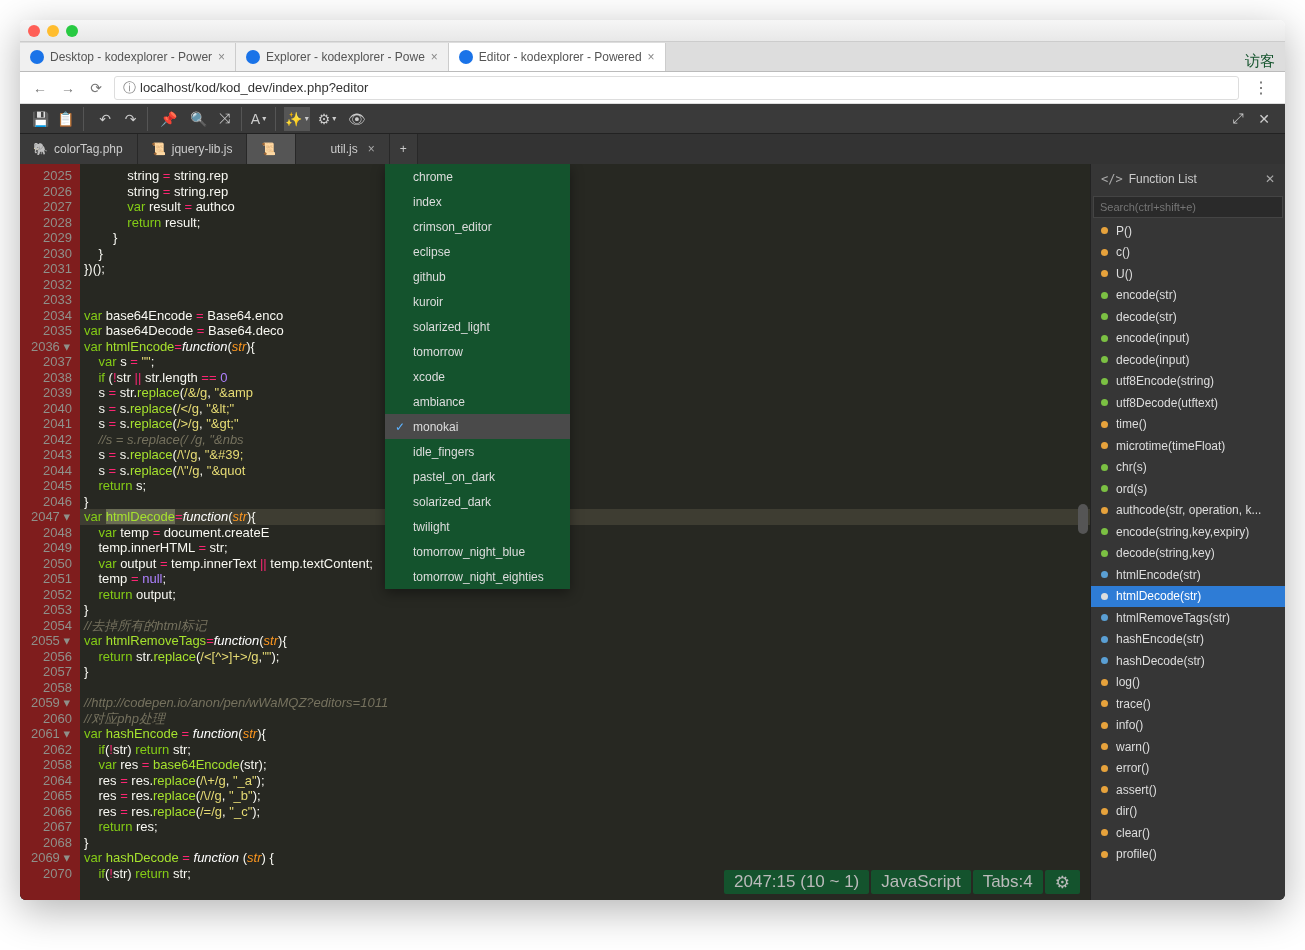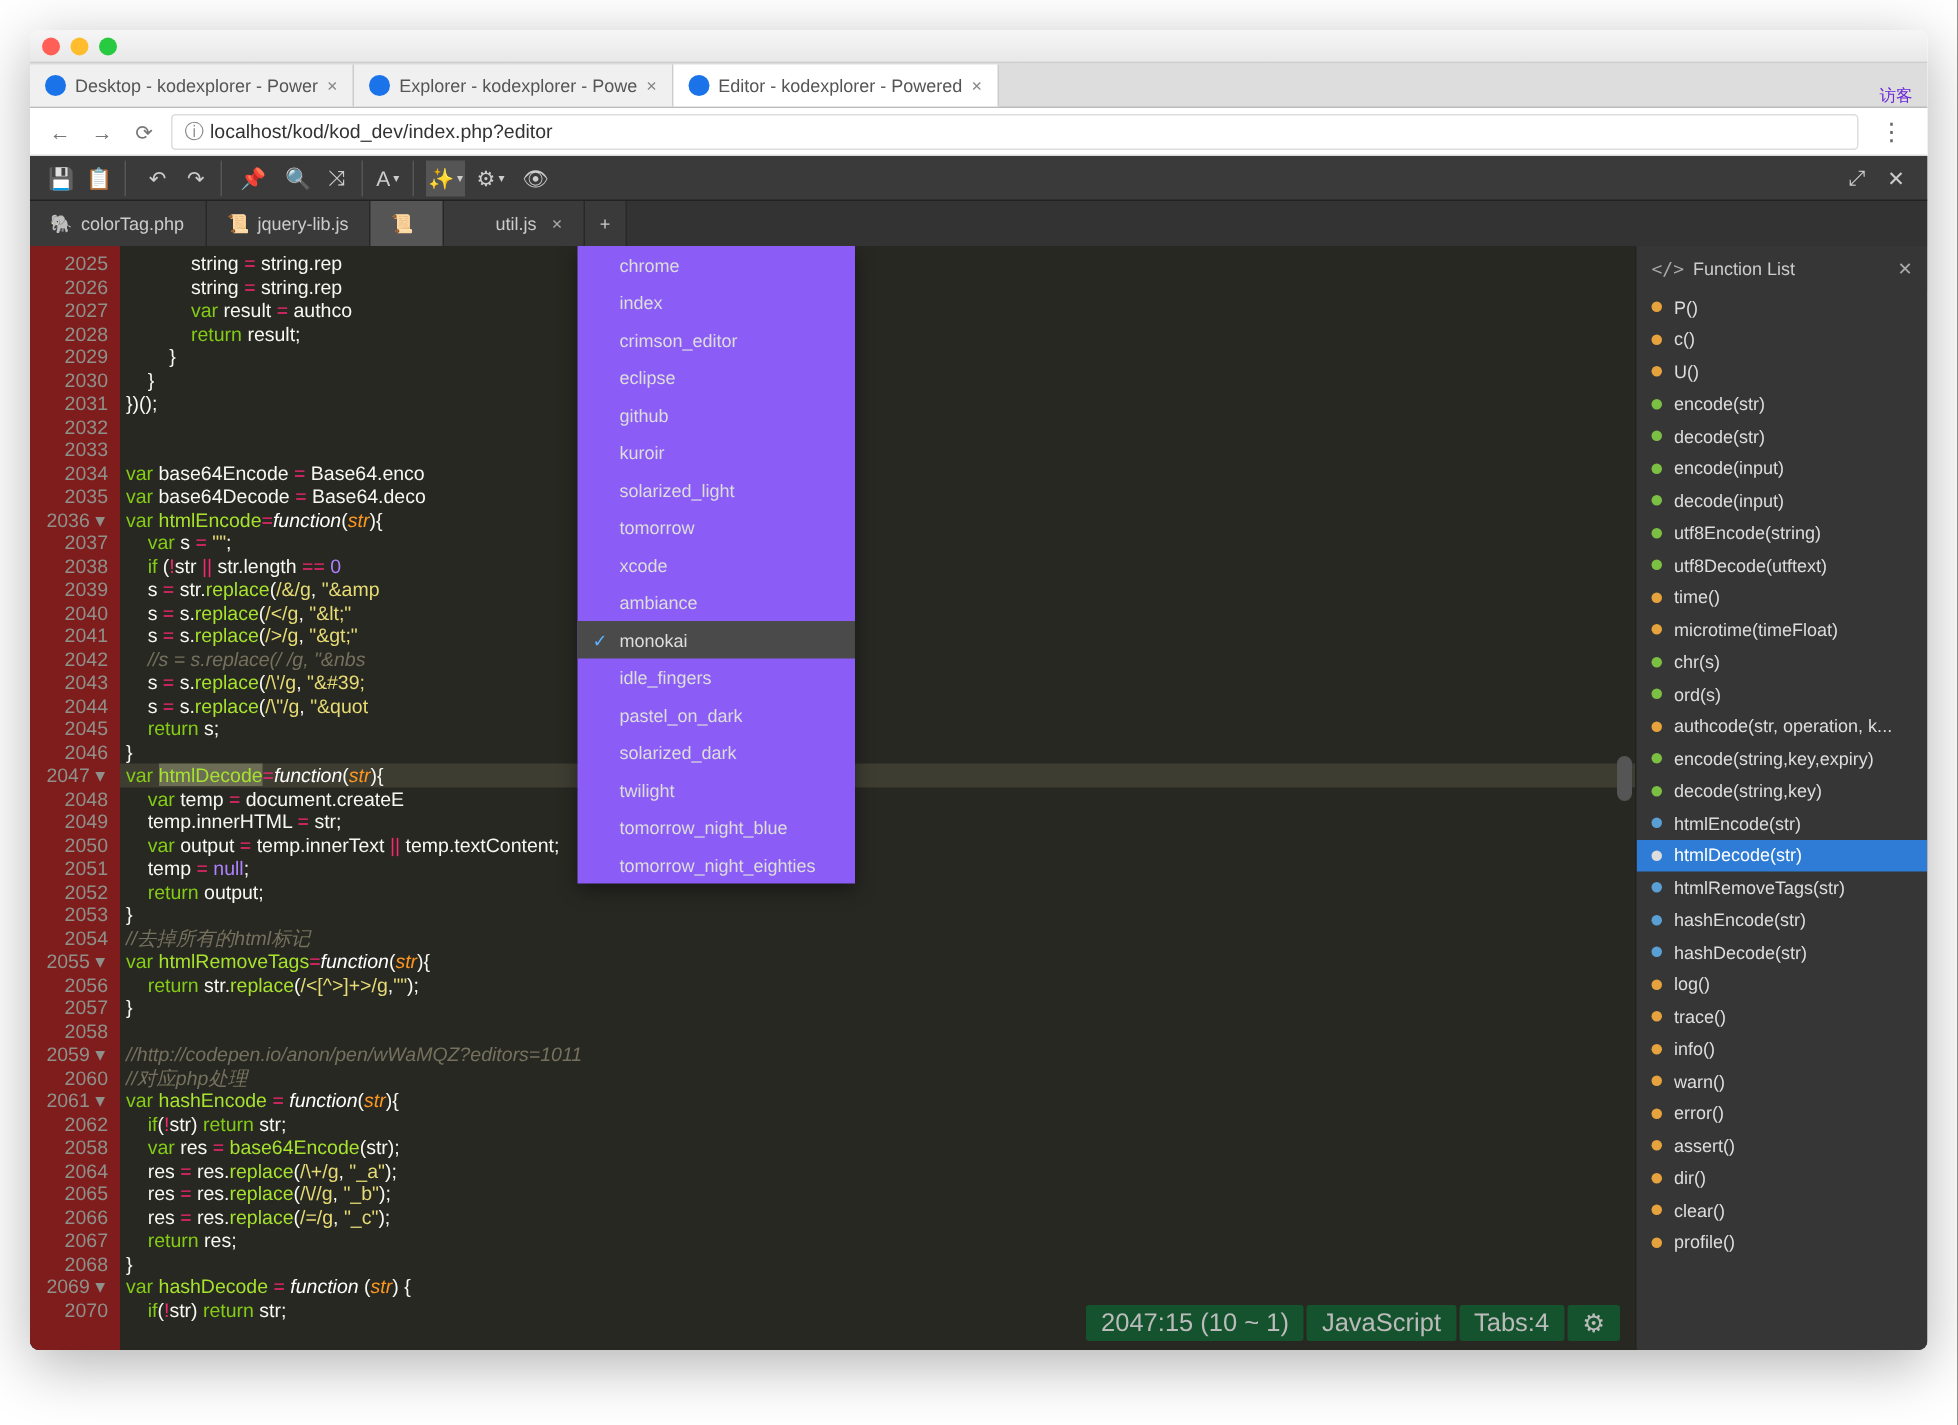--- a/index.html
+++ b/index.html
@@ -7,21 +7,21 @@
 .window{width:1265px;height:880px;margin:20px auto;border-radius:6px;box-shadow:0 10px 40px rgba(0,0,0,.3);overflow:hidden;display:flex;flex-direction:column}
 .titlebar{height:22px;background:linear-gradient(#f6f6f6,#e8e8e8);display:flex;align-items:center;padding:0 8px;border-bottom:1px solid #ccc}
 .traffic{display:flex;gap:7px}
 .tl{width:12px;height:12px;border-radius:50%}
 .tl.r{background:#ff5f57}.tl.y{background:#ffbd2e}.tl.g{background:#28ca42}
 .tabs-row{height:30px;background:#ddd;display:flex;align-items:flex-end;border-bottom:1px solid #bbb}
 .btab{height:28px;padding:0 10px;display:flex;align-items:center;gap:6px;font-size:12px;color:#555;background:#f0f0f0;border-right:1px solid #ccc;max-width:230px;position:relative}
 .btab.active{background:#fff}
 .btab .ico{width:14px;height:14px;background:#1a73e8;border-radius:50%}
 .btab .close{margin-left:auto;color:#888}
-.guest{margin-left:auto;margin-right:10px;font-size:11px;color:#6d28d9}
+.guest{margin-left:auto;margin-right:10px;font-size:15px;color:#14532d}
 .addr{height:32px;background:#fff;display:flex;align-items:center;gap:8px;padding:0 10px;border-bottom:1px solid #ddd}
 .nav-ico{color:#777;width:20px;text-align:center;font-size:14px}
 .url{flex:1;height:24px;border:1px solid #ddd;border-radius:3px;padding:0 8px;font-size:13px;color:#333;display:flex;align-items:center;gap:4px}
 .url .info{color:#888}
 .menu-ico{color:#666;font-size:16px;padding:0 6px}
 .app{flex:1;display:flex;flex-direction:column;background:#2d2d2d;overflow:hidden}
 .toolbar{height:30px;background:#3a3a3a;display:flex;align-items:center;padding:0 8px;gap:4px;border-bottom:1px solid #222}
 .tbtn{width:26px;height:24px;display:flex;align-items:center;justify-content:center;color:#ccc;font-size:14px}
 .tbtn.sep{border-right:1px solid #555;padding-right:8px;margin-right:4px}
 .tbtn.dd::after{content:"▾";font-size:8px;margin-left:2px}
@@ -36,21 +36,21 @@
 .main-panes{flex:1;display:flex;overflow:hidden;position:relative}
 .editor{flex:1;background:#272822;display:flex;overflow:hidden;position:relative;font-family:Menlo,Monaco,monospace;font-size:13px}
 .gutter{width:60px;background:#7f1d1d;color:#8f908a;text-align:right;padding-right:8px;line-height:15.5px;padding-top:4px;flex-shrink:0}
 .gutter div{height:15.5px}
 .code{flex:1;padding-top:4px;line-height:15.5px;white-space:pre;color:#f8f8f2;overflow:hidden}
 .code .line{height:15.5px;padding-left:4px}
 .hl-line{background:#3e3d32}
 .k{color:#84cc16}.s{color:#e6db74}.n{color:#ae81ff}.fn{color:#a6e22e}.c{color:#75715e;font-style:italic}.p{color:#fd971f;font-style:italic}.o{color:#f92672}.v{color:#ffffff;font-style:italic}
 .sel{background:#6b6d55}
 .fold{color:#8f908a;margin-right:2px}
-.dropdown{position:absolute;left:365px;top:0;width:185px;background:#8b5cf6;box-shadow:0 4px 12px rgba(0,0,0,.4);z-index:100}
+.dropdown{position:absolute;left:365px;top:0;width:185px;background:#14532d;box-shadow:0 4px 12px rgba(0,0,0,.4);z-index:100}
 .ditem{height:25px;display:flex;align-items:center;padding:0 14px 0 28px;font-size:12px;color:#ddd;position:relative}
 .ditem.sel-item{background:#4a4a4a}
 .ditem .check{position:absolute;left:10px;color:#5cb3ff}
 .sidebar{width:195px;background:#363636;border-left:1px solid #222;display:flex;flex-direction:column;overflow:hidden}
 .side-head{height:30px;background:#363636;display:flex;align-items:center;padding:0 10px;font-size:12px;color:#ccc}
 .side-head .icon{color:#aaa;margin-right:6px;font-family:monospace}
 .side-head .close{margin-left:auto;color:#aaa}
 .side-search{padding:2px}
 .side-search input{width:100%;height:22px;background:#2a2a2a;border:1px solid #444;color:#888;padding:0 6px;font-size:11px;outline:none}
 .flist{flex:1;overflow-y:auto}
@@ -257,20 +257,23 @@
           <div class="sitem">⚙</div>
         </div>
       </div>
 
       <div class="sidebar">
         <div class="side-head">
           <span class="icon">&lt;/&gt;</span>
           <span>Function List</span>
           <span class="close">✕</span>
         </div>
+        <div class="side-search">
+          <input placeholder="Search(ctrl+shift+e)" style="">
+        </div>
         <div class="flist" id="flist">
             <div class="fitem">
               <span class="dot d-orange"></span>
               <span>P()</span>
             </div>
             <div class="fitem">
               <span class="dot d-orange"></span>
               <span>c()</span>
             </div>
             <div class="fitem">

